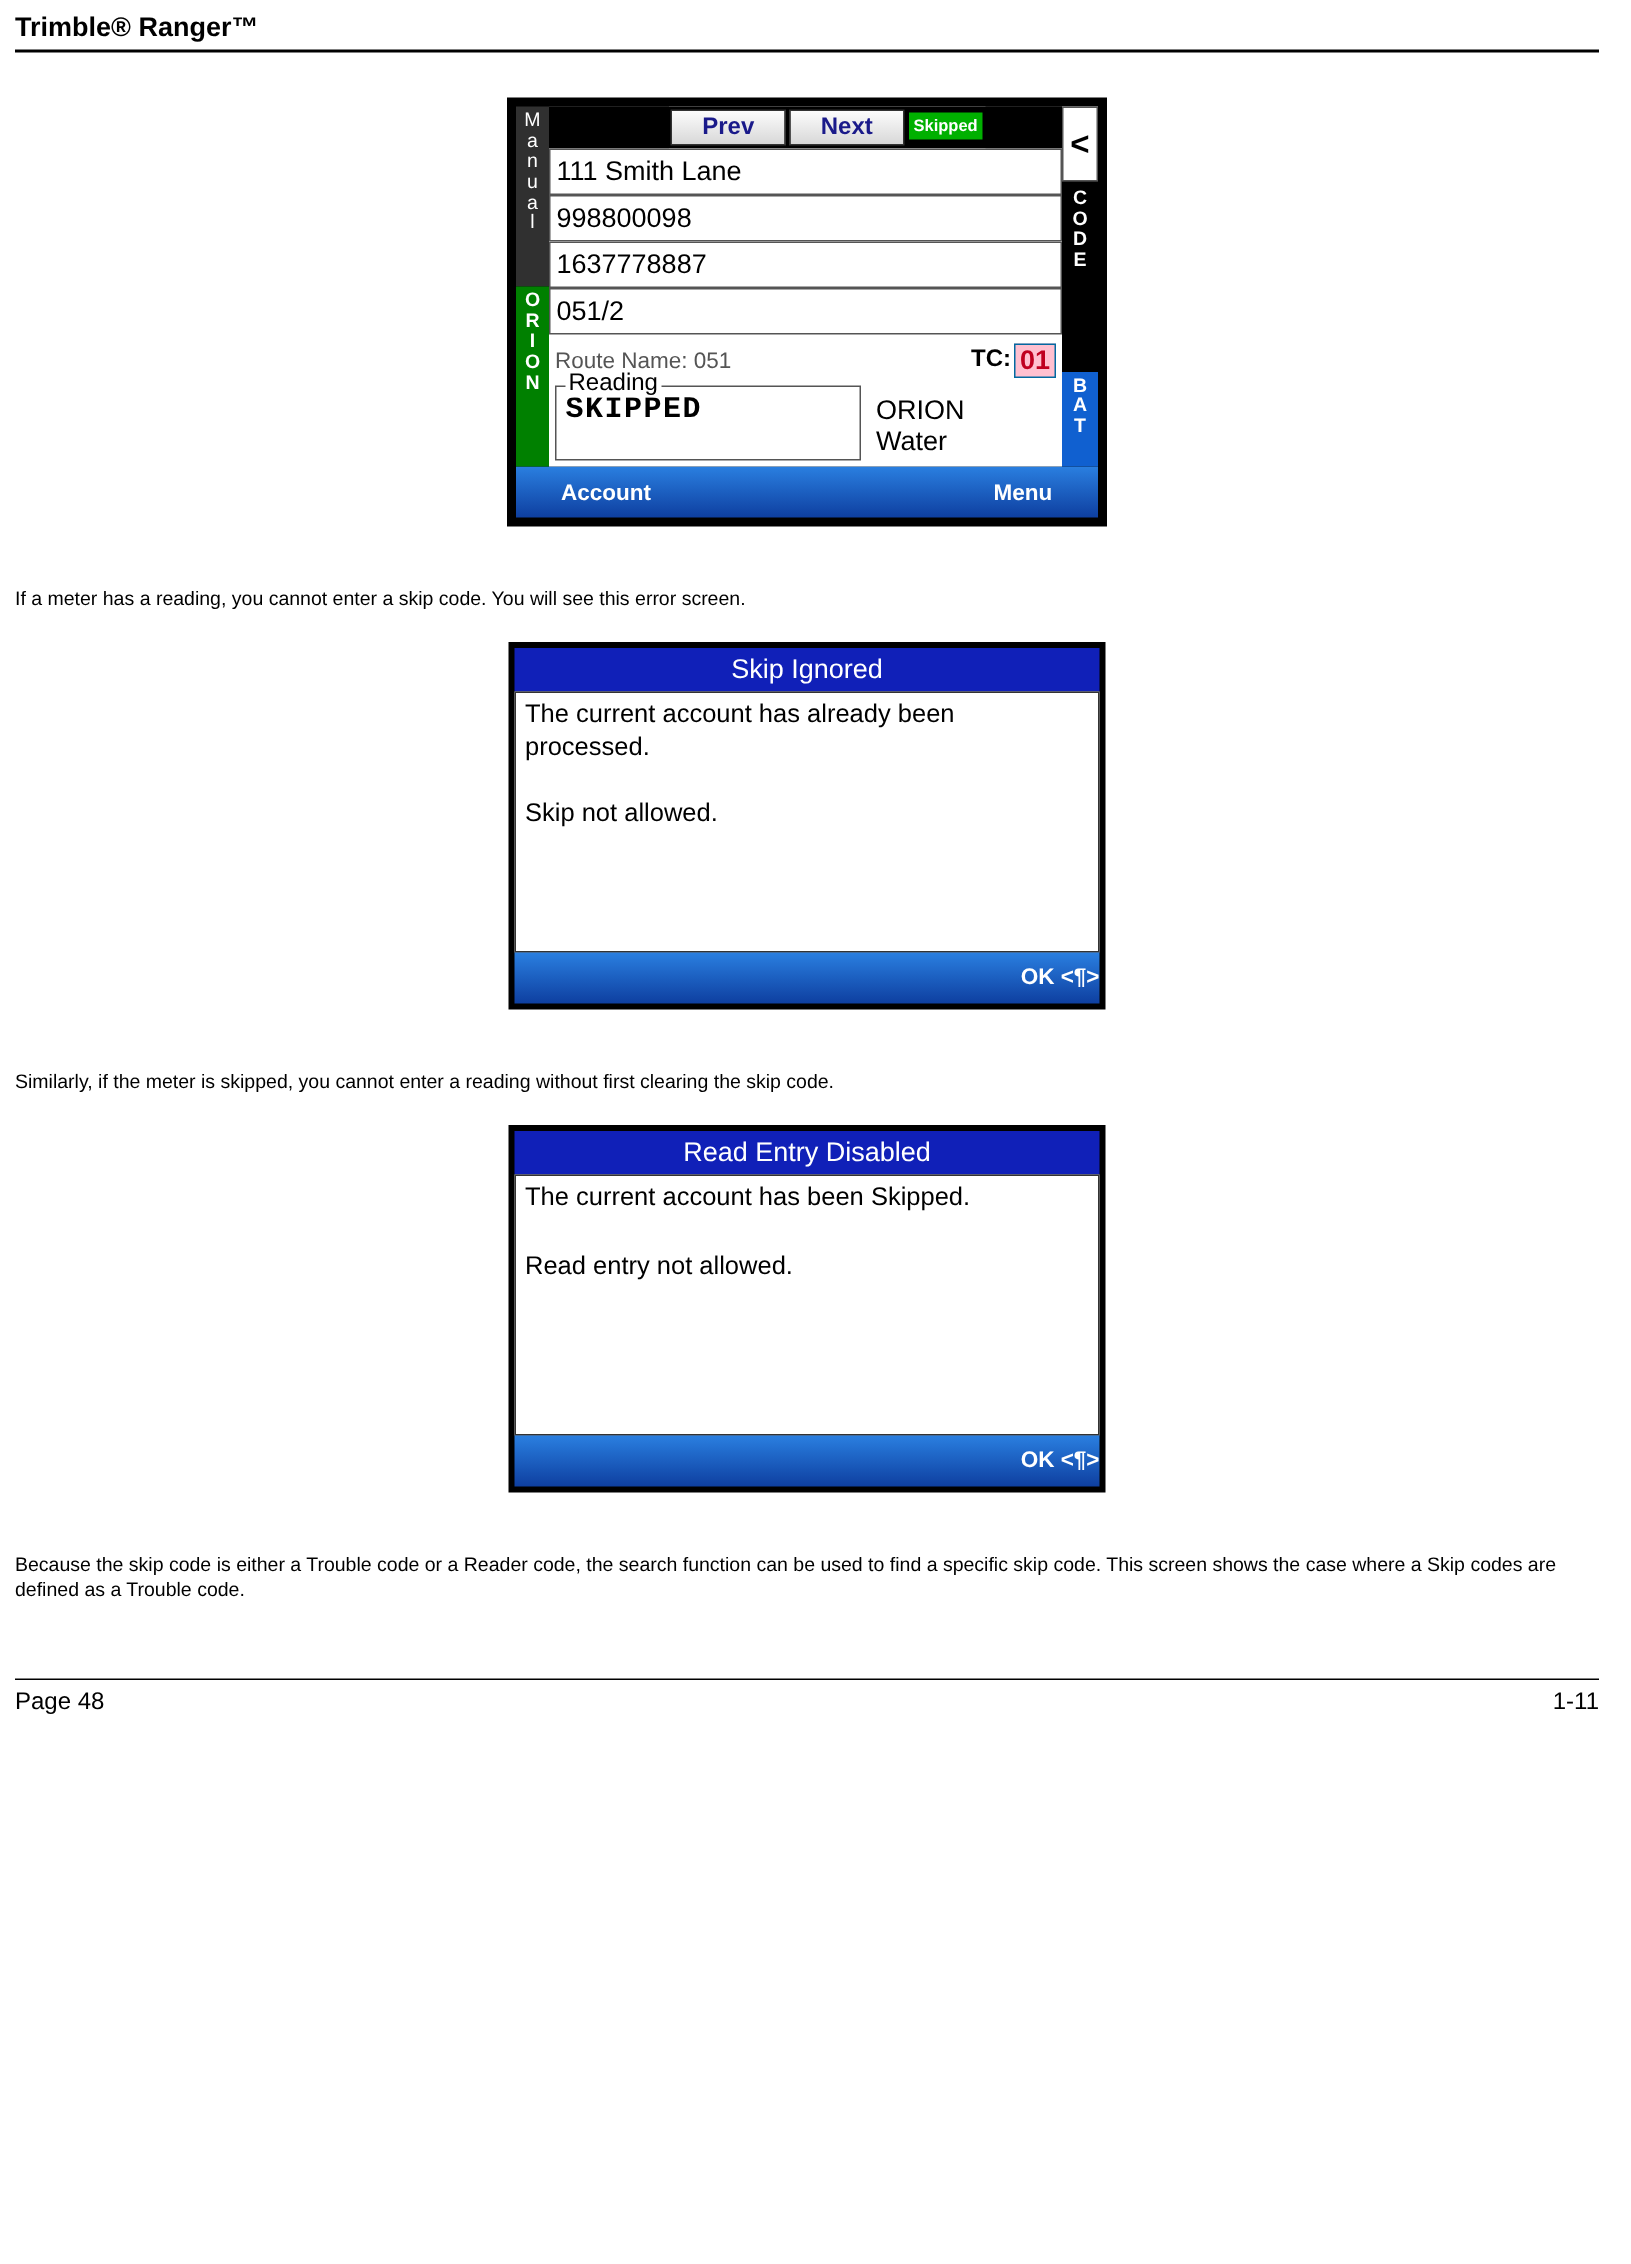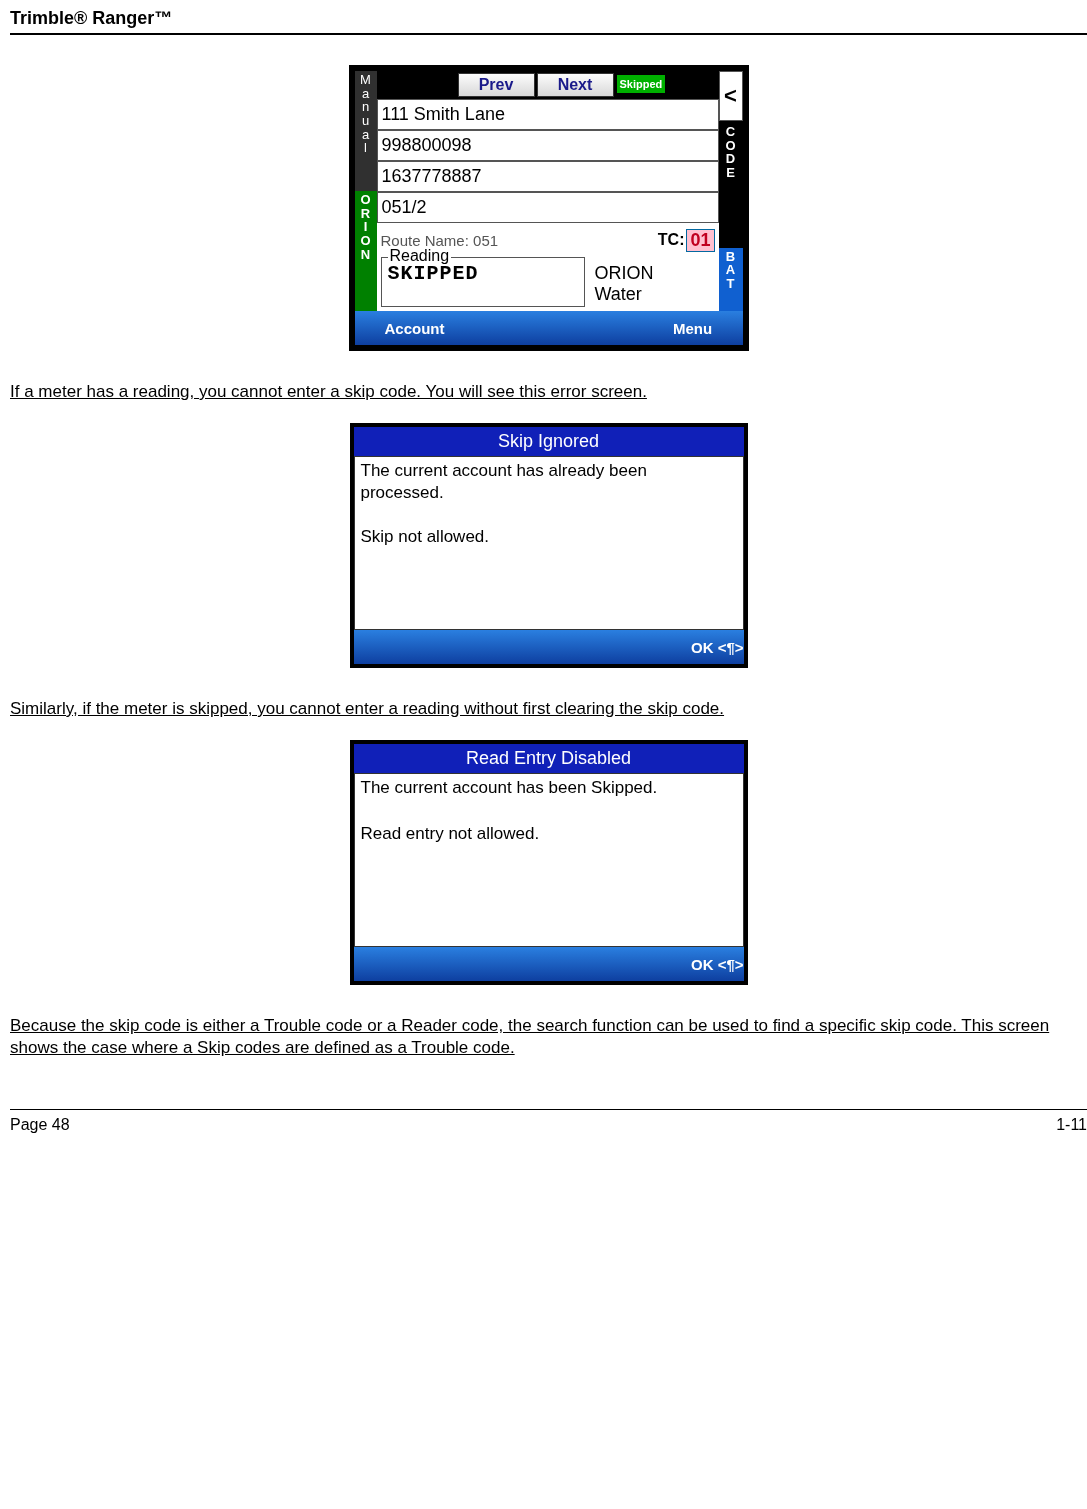--- a/index.html
+++ b/index.html
@@ -5,38 +5,37 @@
   body {
     font-family: Arial, Helvetica, sans-serif;
     margin: 0;
     padding: 0;
     background: #fff;
     color: #000;
   }
   .page {
     width: 1087px;
     margin: 0 auto;
-    padding: 0 0 10px 10px;
+    padding: 0 21px 10px 10px;
     box-sizing: border-box;
     position: relative;
   }
   .header {
     font-size: 18px;
     font-weight: bold;
     padding: 8px 0 4px 0;
   }
   .hr {
     border-top: 2px solid #000;
     margin-bottom: 30px;
   }
   .body-text {
-    font-size: 17px;
-    margin: 30px 0 20px 0;
+    font-size: 13px;
+    margin: 40px 0 20px 0;
     line-height: 1.3;
-    text-decoration: underline;
   }
   .screenshot-wrap {
     display: flex;
     justify-content: center;
     margin: 10px 0 10px 0;
   }
 
   
   .device1 {
     width: 400px;

